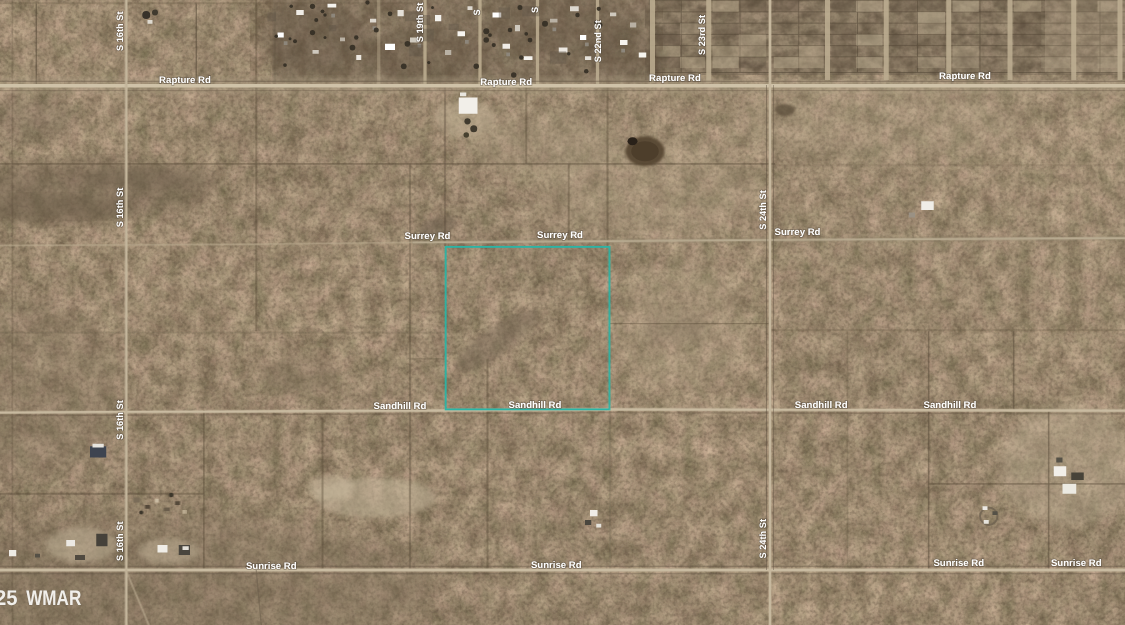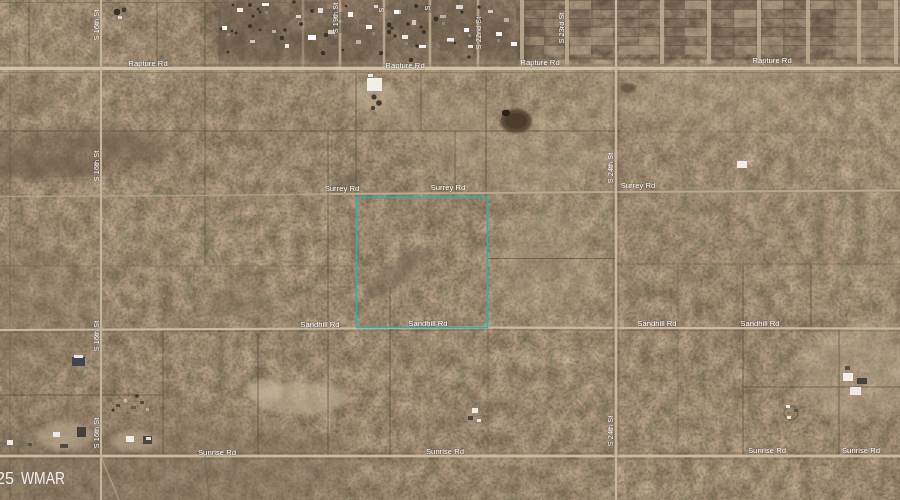--- a/index.html
+++ b/index.html
@@ -1,16 +1,16 @@
 <!DOCTYPE html>
 <html><head>
 <meta charset="utf-8">
 <style>
   html,body{margin:0;padding:0;background:#9b8b74;}
-  #map{width:900px;height:500px;position:relative;overflow:hidden;font-family:"Liberation Sans",sans-serif;}
+  #map{width:900px;height:500px;position:relative;overflow:hidden;font-family:"Liberation Sans",sans-serif;font-weight:bold;}
   text{font-family:"Liberation Sans",sans-serif;}
 </style>
 </head>
 <body>
 
 <div id="map">
 <svg width="900" height="500" viewBox="0 0 900 500" xmlns="http://www.w3.org/2000/svg">
 <defs>
   <filter color-interpolation-filters="sRGB" id="groundTx" x="0" y="0" width="900" height="500" filterUnits="userSpaceOnUse">
     <feTurbulence type="fractalNoise" baseFrequency="0.075 0.06" numOctaves="4" seed="11" result="n"></feTurbulence>

